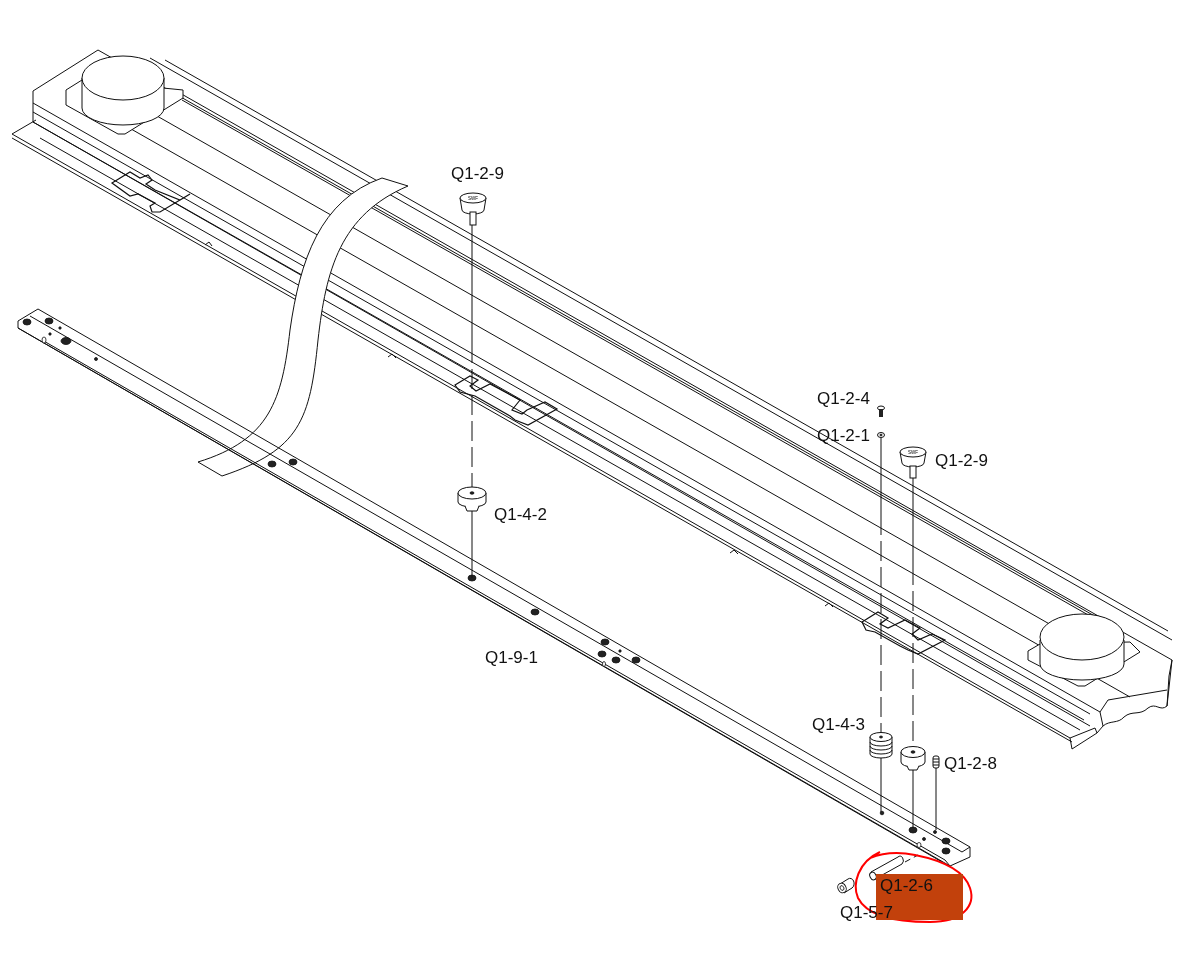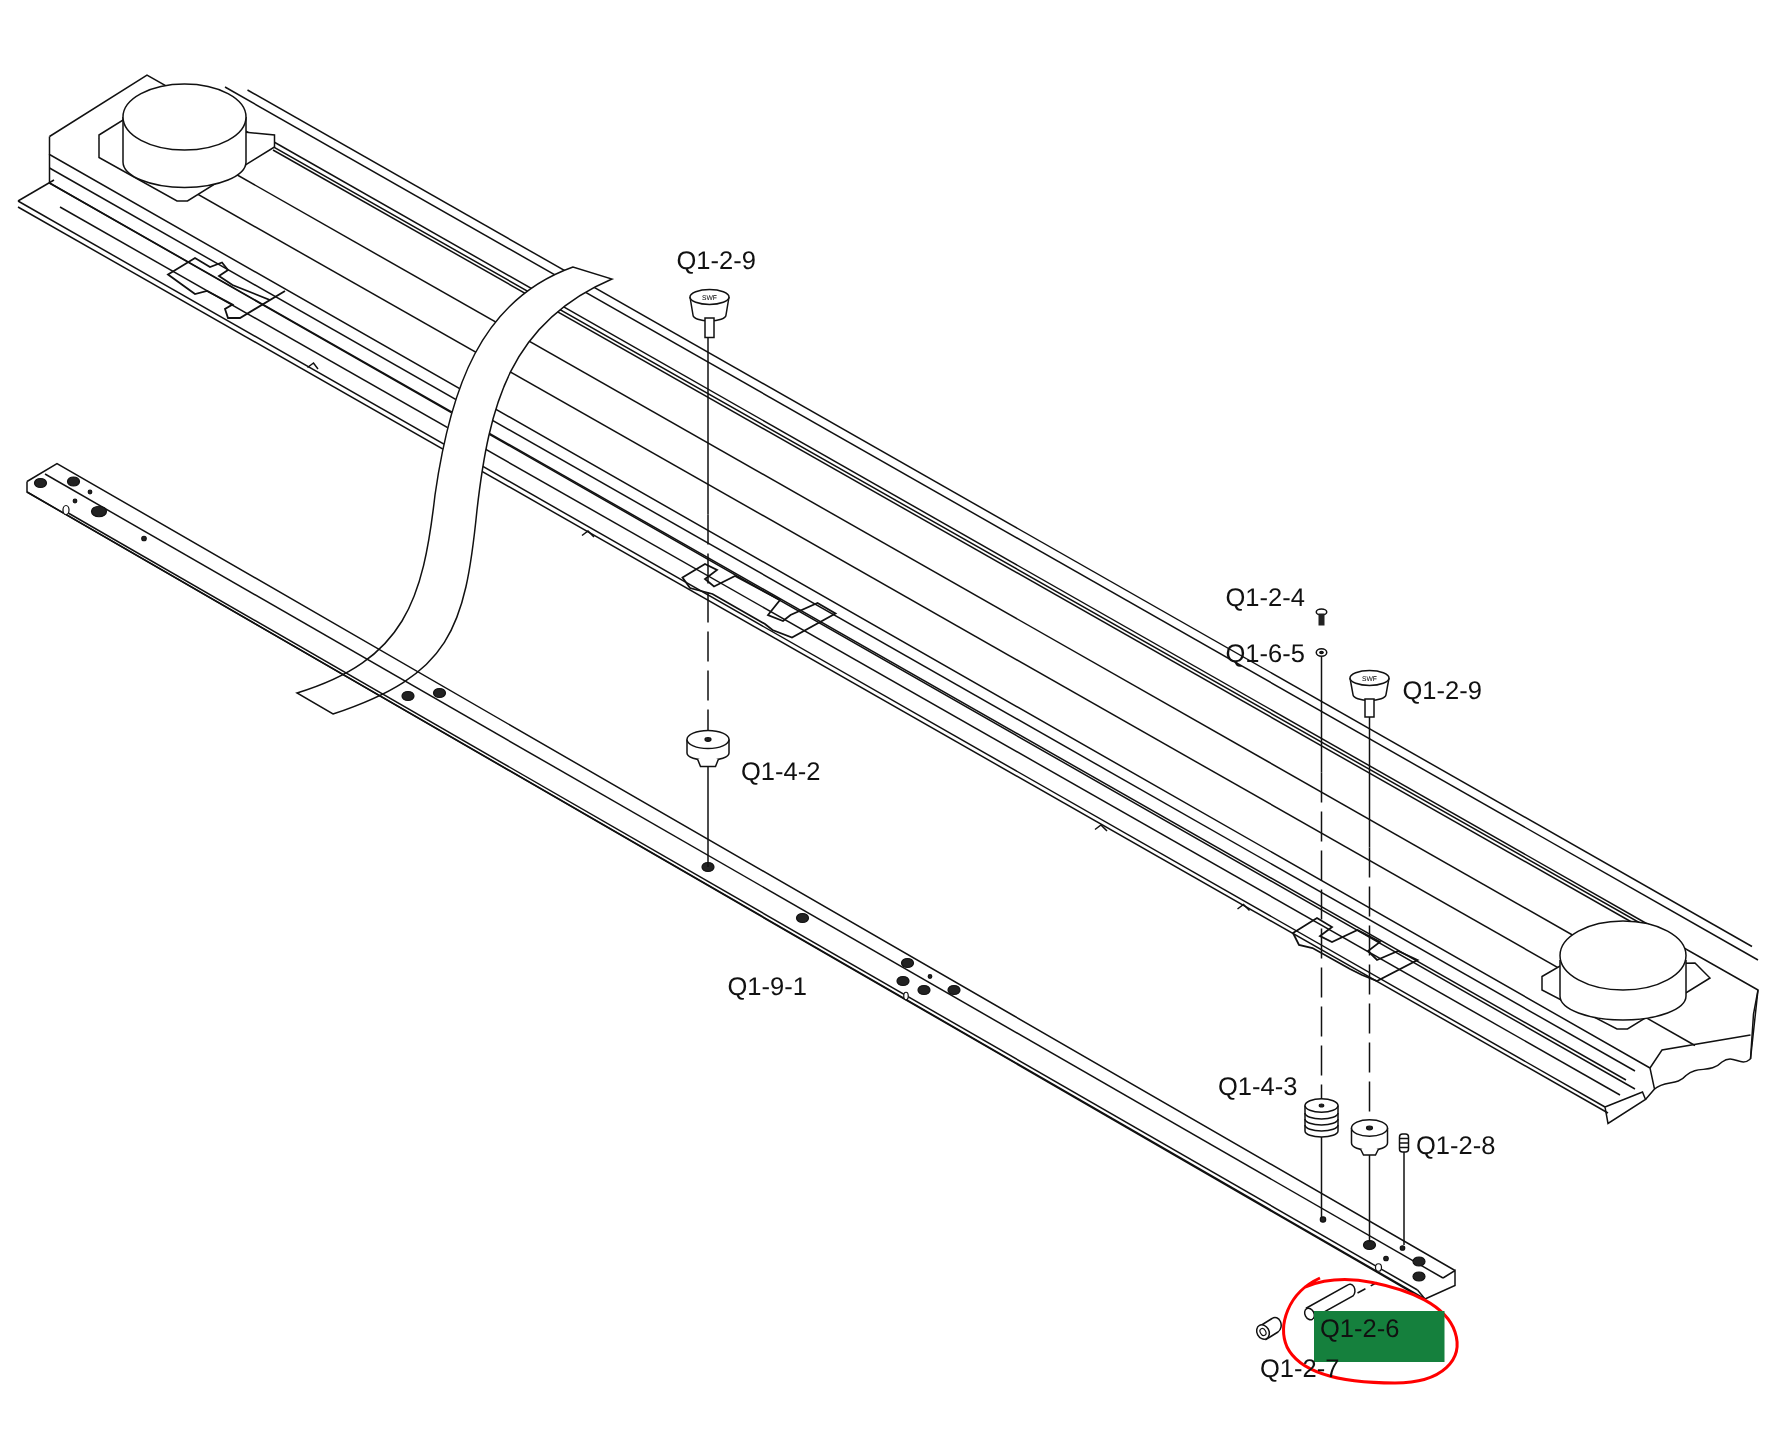--- a/index.html
+++ b/index.html
@@ -7,21 +7,21 @@
   #canvas { position: absolute; left: 0; top: 0; width: 1179px; height: 966px; border-radius: 17px; }
   svg { display: block; }
   .ln { fill: none; stroke: #111; stroke-width: 1; }
   .ln2 { fill: none; stroke: #111; stroke-width: 1.2; }
   .fillw { fill: #fff; stroke: #111; stroke-width: 1; }
   .dash { fill: none; stroke: #111; stroke-width: 1; stroke-dasharray: 20 6; }
   .solidaxis { fill: none; stroke: #111; stroke-width: 1; }
   .hole { fill: #222; stroke: #111; stroke-width: 0.8; }
   .holeo { fill: #fff; stroke: #111; stroke-width: 0.8; }
   .lbl { position: absolute; font-size: 17px; color: #111; line-height: 1; white-space: nowrap; font-family: "Liberation Sans", sans-serif; }
-  .hl { background: #15803d; padding: 3px 30px 14px 4px; }
+  .hl { background: #c2410c; padding: 3px 30px 26px 4px; }
 </style>
 </head>
 <body>
 
 <div id="canvas">
 <svg width="1179" height="966" viewBox="0 0 1179 966">
 
   <g>
 
     <path class="ln" d="M33,91 L98,50 L1172,660 L1167,706"></path>
@@ -184,21 +184,21 @@
     <path class="fillw" d="M840,884 L848,879 A4,5 0 0 1 852,888 L844,893 Z"></path>
     <ellipse class="fillw" cx="842" cy="888" rx="4" ry="5" transform="rotate(-28 842 888)"></ellipse>
     <ellipse class="holeo" cx="842" cy="888" rx="1.8" ry="2.5" transform="rotate(-28 842 888)"></ellipse>
   </g>
 
   <path d="M880,852 C858,862 852,884 858,898 C866,914 890,922 930,922 C962,922 976,906 970,888 C964,870 940,860 915,855 C900,852 885,852 870,858" fill="none" stroke="#ff0000" stroke-width="2"></path>
 </svg>
 
 <div class="lbl" style="left:451px;top:165px">Q1-2-9</div>
 <div class="lbl" style="left:817px;top:390px">Q1-2-4</div>
-<div class="lbl" style="left:817px;top:427px">Q1-6-5</div>
+<div class="lbl" style="left:817px;top:427px">Q1-2-1</div>
 <div class="lbl" style="left:935px;top:452px">Q1-2-9</div>
 <div class="lbl" style="left:494px;top:506px">Q1-4-2</div>
 <div class="lbl" style="left:485px;top:649px">Q1-9-1</div>
 <div class="lbl" style="left:812px;top:716px">Q1-4-3</div>
 <div class="lbl" style="left:944px;top:755px">Q1-2-8</div>
 <div class="lbl hl" style="left:876px;top:874px">Q1-2-6</div>
-<div class="lbl" style="left:840px;top:904px">Q1-2-7</div>
+<div class="lbl" style="left:840px;top:904px">Q1-5-7</div>
 </div>
 
 </body></html>

